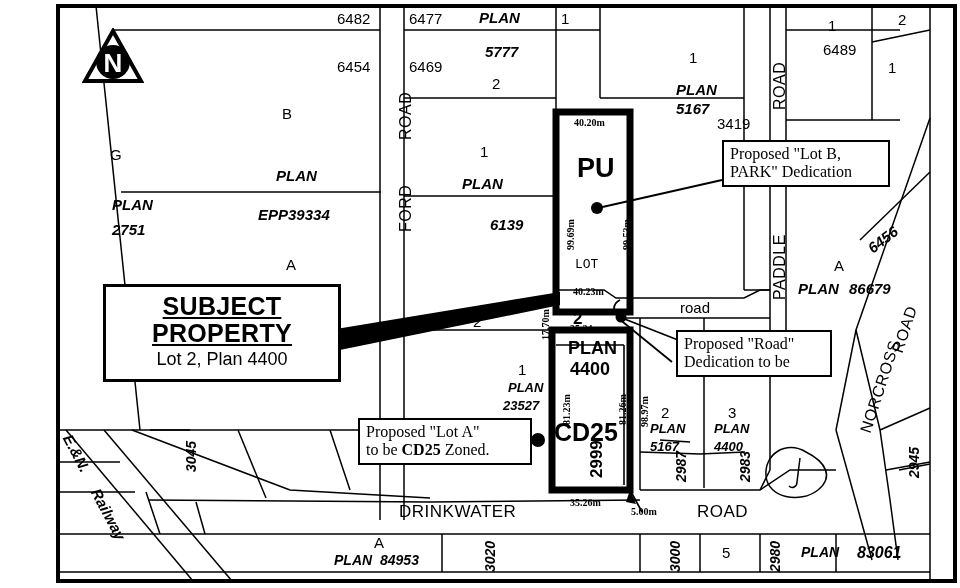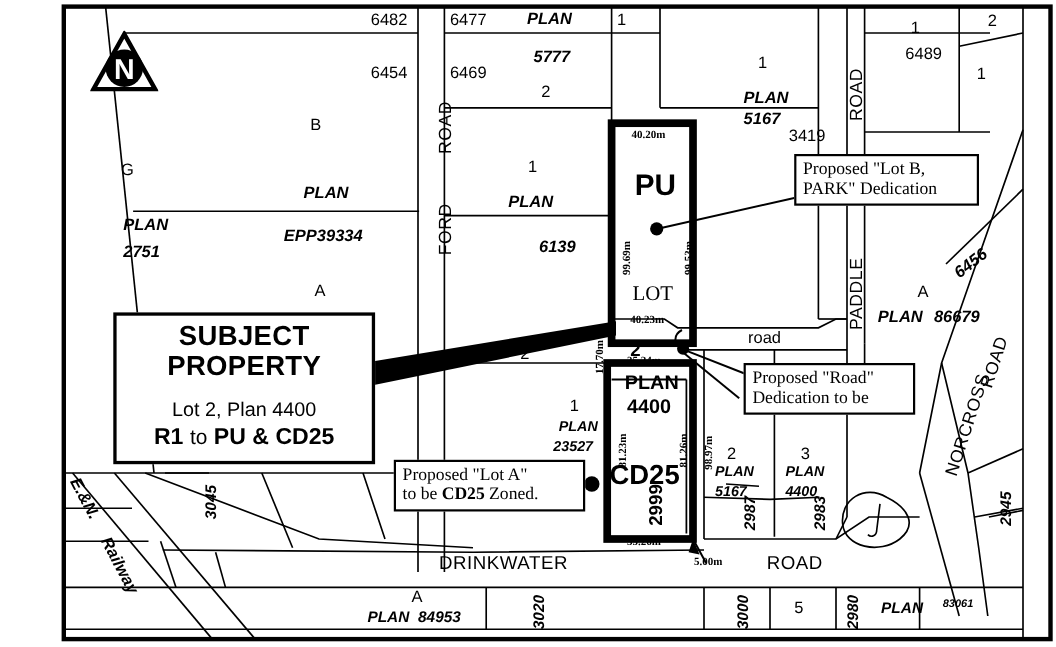--- a/index.html
+++ b/index.html
@@ -11,36 +11,36 @@
 
   
   .lbl{position:absolute;white-space:nowrap;color:#000;line-height:1;}
   .b{font-weight:bold;}
 
   .num{font-size:15px;font-family:"Liberation Sans",sans-serif;}
   .plan{font-size:15px;font-style:italic;font-weight:bold;font-family:"Liberation Sans",sans-serif;}
   .dim{font-size:10px;font-family:"Liberation Serif",serif;font-weight:bold;}
   .roadname{font-size:16px;font-family:"Liberation Sans",sans-serif;letter-spacing:.5px;}
   .zonebig{font-size:27px;font-weight:bold;font-family:"Liberation Sans",sans-serif;}
-  .lotword{font-size:19px;font-family:Liberation Serif, serif;}
+  .lotword{font-size:13px;font-family:Liberation Mono, monospace;}
 
   .rot90{transform:rotate(-90deg);transform-origin:0 0;}
   .rotd{transform-origin:50% 50%;}
 
   
   .callout{position:absolute;border:2px solid #000;background:#fff;
            font-family:"Liberation Serif", serif;font-size:16px;
            line-height:1.12;padding:3px 6px 4px 6px;color:#000;z-index:40;}
   .callout b{font-weight:bold;}
 
   #subject-box{position:absolute;border:3px solid #000;background:#fff;
                text-align:center;z-index:45;
                font-family:"Liberation Sans", sans-serif;color:#000;}
-  #subject-box .t1{font-size:25px;font-weight:bold;line-height:1.06;letter-spacing:.3px;}
-  #subject-box .t2{font-size:18px;font-weight:normal;line-height:1.3;margin-top:15px;}
+  #subject-box .t1{font-size:25px;font-weight:bold;line-height:1.06;letter-spacing:.3px;text-decoration:underline;}
+  #subject-box .t2{font-size:18px;font-weight:normal;line-height:1.3;margin-top:2px;}
   #subject-box .t3{font-size:21px;font-weight:bold;line-height:1.2;margin-top:1px;}
   #subject-box .t3 .lt{font-weight:normal;font-size:19px;}
 
   .compass{position:absolute;z-index:50;}
 </style>
 </head>
 <body>
 
 <div id="stage">
 
@@ -245,21 +245,21 @@
 
   <div class="lbl num b" style="left:573px;top:310px;font-size:17px;">2</div>
   <div class="lbl dim" style="left:570px;top:324px;">35.24m</div>
   <div class="lbl" style="left:568px;top:339px;font-size:18px;font-weight:bold;font-family:'Liberation Sans',sans-serif;">PLAN</div>
   <div class="lbl" style="left:570px;top:360px;font-size:18px;font-weight:bold;font-family:'Liberation Sans',sans-serif;">4400</div>
   <div class="lbl dim rot90" style="left:562px;top:425px;">81.23m</div>
   <div class="lbl dim rot90" style="left:618px;top:425px;">81.26m</div>
   <div class="lbl dim rot90" style="left:640px;top:427px;">98.97m</div>
   <div class="lbl" style="left:554px;top:420px;font-size:25px;font-weight:bold;font-family:'Liberation Sans',sans-serif;">CD25</div>
   <div class="lbl rot90" style="left:588px;top:478px;font-size:17px;font-weight:bold;font-family:'Liberation Sans',sans-serif;">2999</div>
-  <div class="lbl dim" style="left:570px;top:488px;text-align:center;">35.26m</div>
+  <div class="lbl dim" style="left:570px;top:498px;text-align:center;">35.26m</div>
   <div class="lbl dim" style="left:631px;top:507px;">5.00m</div>
 
   <div class="lbl num" style="left:518px;top:362px;">1</div>
   <div class="lbl plan" style="left:508px;top:381px;font-size:13px;">PLAN</div>
   <div class="lbl plan" style="left:503px;top:399px;font-size:13px;">23527</div>
 
   <div class="lbl num" style="left:661px;top:405px;">2</div>
   <div class="lbl plan" style="left:650px;top:422px;font-size:13px;">PLAN</div>
   <div class="lbl plan" style="left:650px;top:440px;font-size:13px;">5167</div>
   <div class="lbl plan rot90" style="left:674px;top:482px;font-size:14px;">2987</div>
@@ -279,41 +279,36 @@
 
   <div class="lbl num" style="left:374px;top:535px;">A</div>
   <div class="lbl plan" style="left:334px;top:553px;font-size:14px;">PLAN</div>
   <div class="lbl plan" style="left:380px;top:553px;font-size:14px;">84953</div>
   <div class="lbl plan rot90" style="left:483px;top:572px;font-size:14px;">3020</div>
 
   <div class="lbl plan rot90" style="left:668px;top:572px;font-size:14px;">3000</div>
   <div class="lbl num" style="left:722px;top:545px;">5</div>
   <div class="lbl plan rot90" style="left:768px;top:572px;font-size:14px;">2980</div>
   <div class="lbl plan" style="left:801px;top:545px;font-size:14px;">PLAN</div>
-  <div class="lbl plan" style="left:857px;top:545px;font-size:10px;">83061</div>
+  <div class="lbl plan" style="left:857px;top:545px;font-size:16px;">83061</div>
 
   <div class="callout" id="callout-lot-b" style="left:722px;top:140px;width:152px;">
     <div>Proposed "Lot B,</div>
     <div>PARK" Dedication</div>
   </div>
 
   <div class="callout" id="callout-road" style="left:676px;top:330px;width:140px;">
     <div>Proposed "Road"</div>
     <div>Dedication to be</div>
   </div>
 
   <div class="callout" id="callout-lot-a" style="left:358px;top:418px;width:158px;">
     <div>Proposed "Lot A"</div>
     <div>to be <b>CD25</b> Zoned.</div>
   </div>
 
   <div id="subject-box" style="left:103px;top:284px;width:224px;padding:6px 4px 8px 4px;">
     <div class="t1">SUBJECT</div>
     <div class="t1">PROPERTY</div>
     <div class="t2">Lot 2, Plan 4400</div>
-    <div class="t3">
-      <span>R1</span>
-      <span class="lt">to</span>
-      <span>PU &amp; CD25</span>
-    </div>
   </div>
 
 </div>
 
 </body></html>

